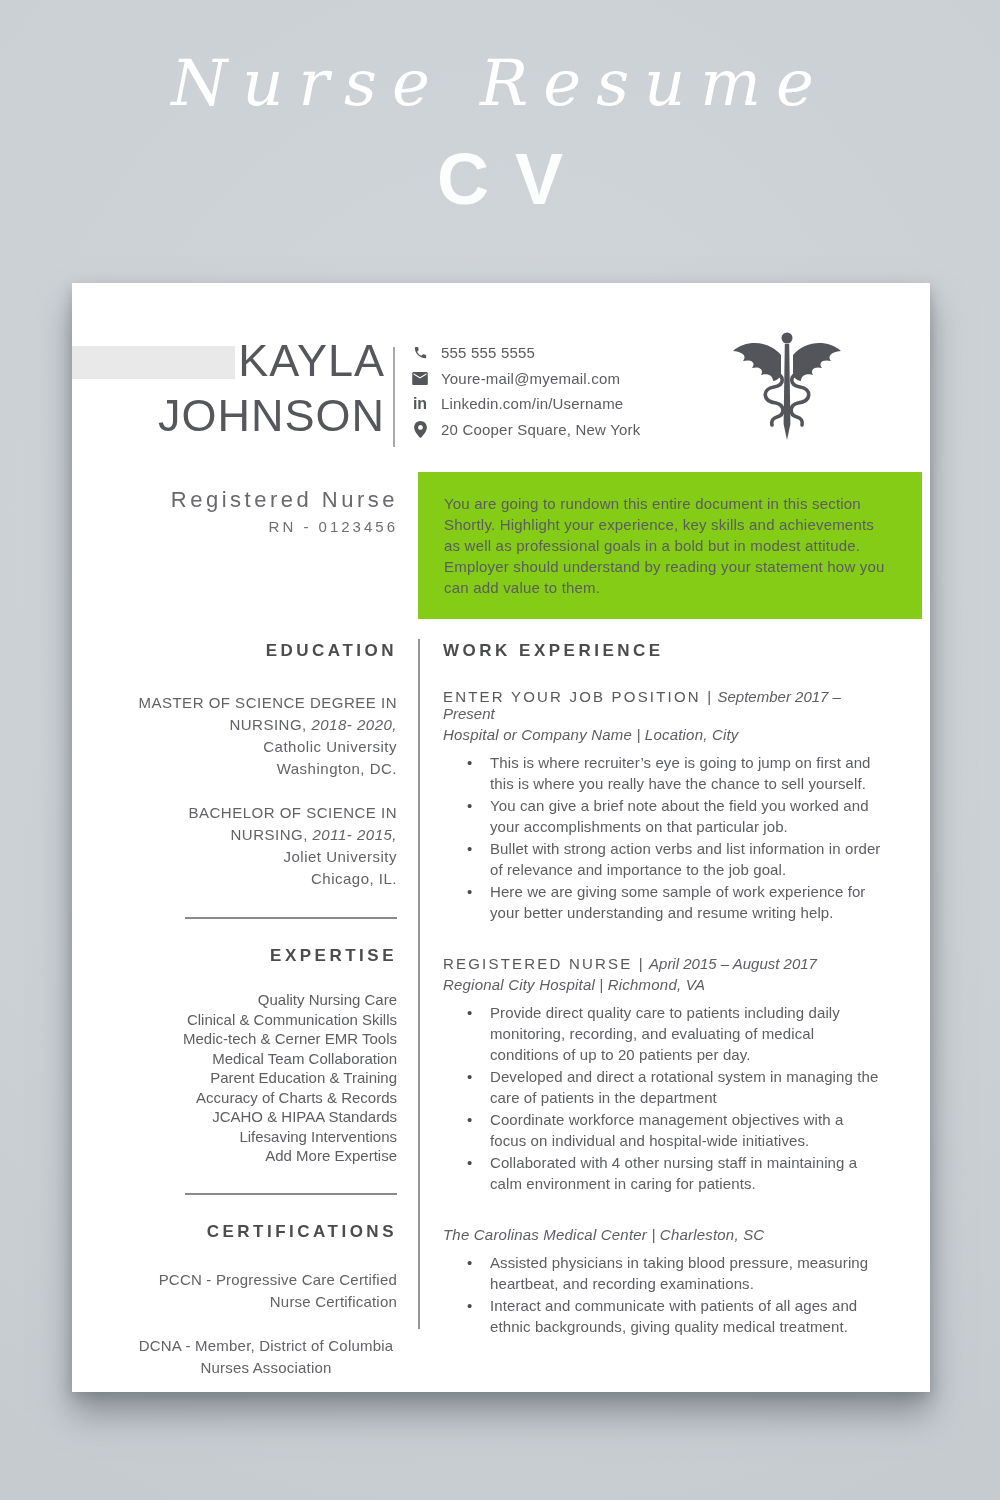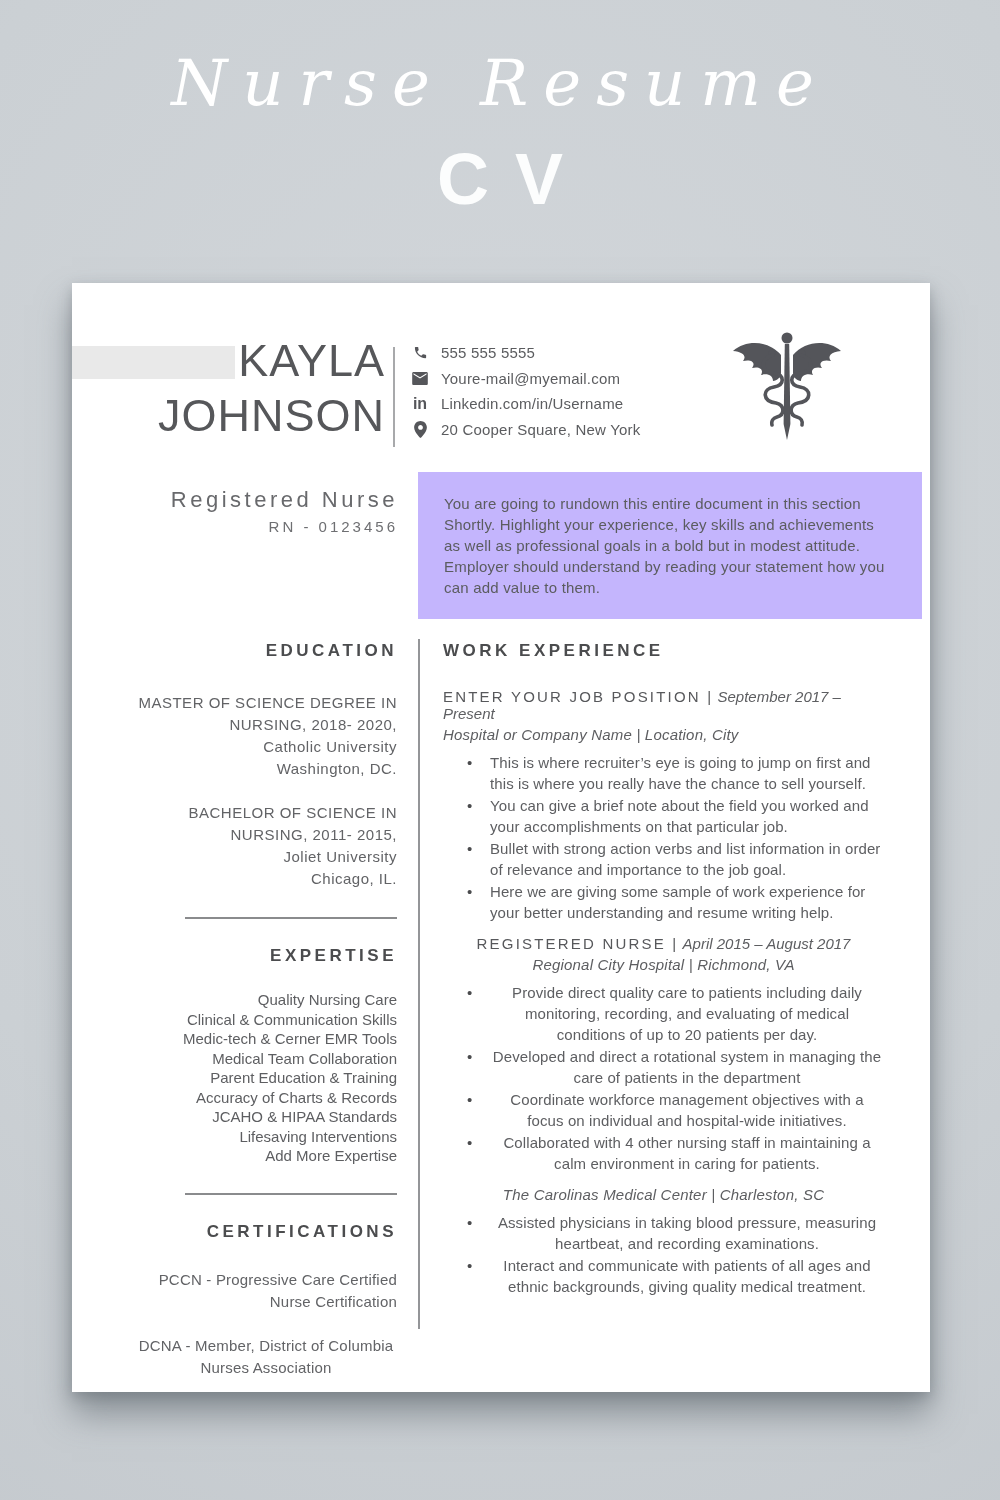--- a/index.html
+++ b/index.html
@@ -35,40 +35,40 @@
   .cicon{width:20px;margin-right:11px;display:flex;align-items:center;justify-content:center;color:#55565a;}
   .cicon svg{display:block;}
   .in-glyph{font-weight:800;font-size:16px;line-height:16px;color:#55565a;}
   .contact-text{font-size:15px;color:#5b5c5f;letter-spacing:0.2px;}
   .caduceus{position:absolute;left:655px;top:45px;width:120px;height:120px;}
   .title-block{position:absolute;left:0;top:204px;width:326px;text-align:right;}
   .rn-title{font-size:22px;letter-spacing:3.5px;color:#68696c;}
   .rn-license{margin-top:5px;font-size:15px;letter-spacing:3px;color:#6e6f72;}
   .summary-box{
     position:absolute;left:346px;top:189px;width:504px;box-sizing:border-box;
-    background:#c4b5fd;padding:21px 28px 21px 26px;
+    background:#84cc16;padding:21px 28px 21px 26px;
   }
   .summary-box p{margin:0;font-size:15px;line-height:21px;color:#5b5c5f;letter-spacing:0.2px;}
   .col-divider{position:absolute;left:346px;top:356px;width:2px;height:690px;background:#949598;}
   
   .columns{position:absolute;left:0;top:353px;width:858px;display:flex;}
   .left-col{width:346px;box-sizing:border-box;padding:5px 21px 0 20px;text-align:right;}
   .right-col{flex:1;box-sizing:border-box;padding:5px 46px 0 25px;}
   .section-heading{margin:0;font-size:17px;font-weight:bold;letter-spacing:3.5px;color:#4b4c4e;}
   .edu-entry{font-size:15px;line-height:22px;color:#626366;letter-spacing:0.5px;}
   .edu-entry.first{margin-top:31px;}
   .edu-entry.next{margin-top:22px;}
-  .it{}
+  .it{font-style:italic;}
   .rule{border:none;border-top:2px solid #8a8b8d;width:212px;margin:27px 0 0 auto;}
   .after-rule{margin-top:27px;}
   .skill-list{list-style:none;margin:24px 0 0;padding:0;font-size:15px;line-height:19.5px;color:#5d5e61;}
   .cert{margin:27px 0 0 auto;font-size:15px;line-height:22px;color:#626366;max-width:262px;letter-spacing:0.2px;}
   .cert.next{margin-top:22px;text-align:center;}
   .job{margin-top:27px;}
-  .job.next{margin-top:12px;text-align:center;}
+  .job.next{margin-top:32px;}
   .job-title{font-size:15px;color:#57585b;}
   .job-pos{letter-spacing:2.2px;}
   .job-dates{font-style:italic;color:#5d5e61;}
   .company{margin-top:4px;font-size:15px;color:#5d5e61;letter-spacing:0.2px;font-style:italic;}
   .bullets{list-style:none;margin:9px 0 0;padding:0;}
   .bullets li{position:relative;padding-left:47px;font-size:15px;line-height:21px;color:#5d5e61;letter-spacing:0.1px;margin-top:1px;}
   .bullets li::before{content:"\2022";position:absolute;left:24px;top:0;color:#4a4b4d;}
 </style>
 </head>
 <body>

